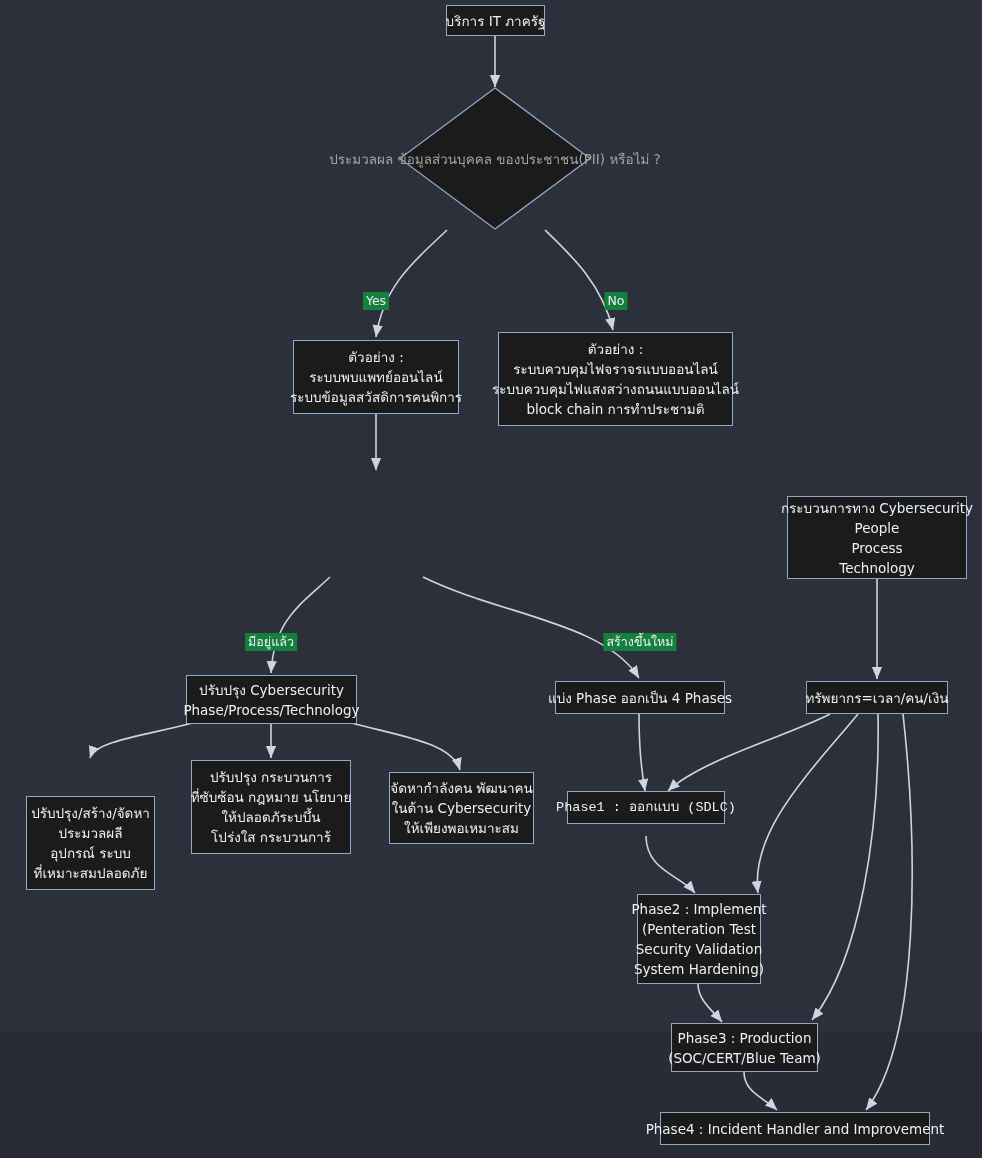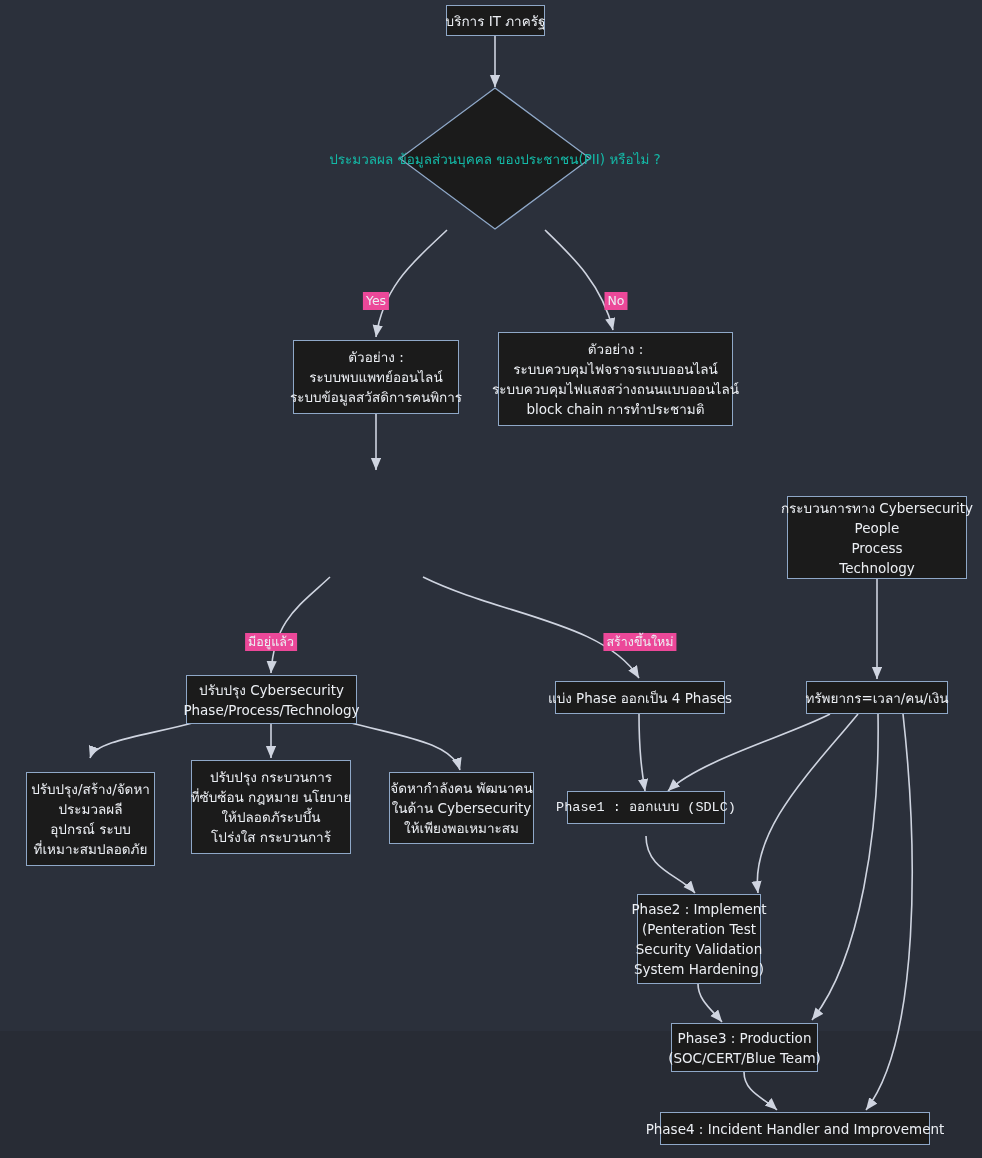--- a/index.html
+++ b/index.html
@@ -65,29 +65,29 @@
     height: 100%;
   }
   .diamond-shape polygon {
     fill: #1b1b1b;
     stroke: #8fa8c8;
     stroke-width: 1.3px;
   }
   .diamond-text {
     position: relative;
     z-index: 2;
-    color: #14b8a6;
+    color: #a3a3a3;
     text-align: center;
     font-size: 13.5px;
     line-height: 20px;
     white-space: nowrap;
   }
   .edge-label {
     position: absolute;
-    background: #ec4899;
+    background: #15803d;
     color: #eceff4;
     font-size: 12.5px;
     line-height: 16px;
     padding: 1px 3px;
     white-space: nowrap;
     transform: translate(-50%, -50%);
   }
 </style>
 </head>
 <body>
@@ -170,21 +170,21 @@
 
 
   <div class="edge-label" style="left:271px; top:642px;">มีอยู่แล้ว</div>
   <div class="edge-label" style="left:640px; top:642px;">สร้างขึ้นใหม่</div>
 
   <div class="node" style="left:186px; top:675px; width:171px; height:49px;">
     <span class="ln">ปรับปรุง Cybersecurity</span>
     <span class="ln">Phase/Process/Technology</span>
   </div>
 
-  <div class="node" style="left:26px; top:772px; width:129px; height:94px;">
+  <div class="node" style="left:26px; top:796px; width:129px; height:94px;">
     <span class="ln">ปรับปรุง/สร้าง/จัดหา</span>
     <span class="ln">ประมวลผลี</span>
     <span class="ln">อุปกรณ์ ระบบ</span>
     <span class="ln">ที่เหมาะสมปลอดภัย</span>
   </div>
 
   <div class="node" style="left:191px; top:760px; width:160px; height:94px;">
     <span class="ln">ปรับปรุง กระบวนการ</span>
     <span class="ln">ที่ซับซ้อน กฎหมาย นโยบาย</span>
     <span class="ln">ให้ปลอดภัระบบึ้น</span>

